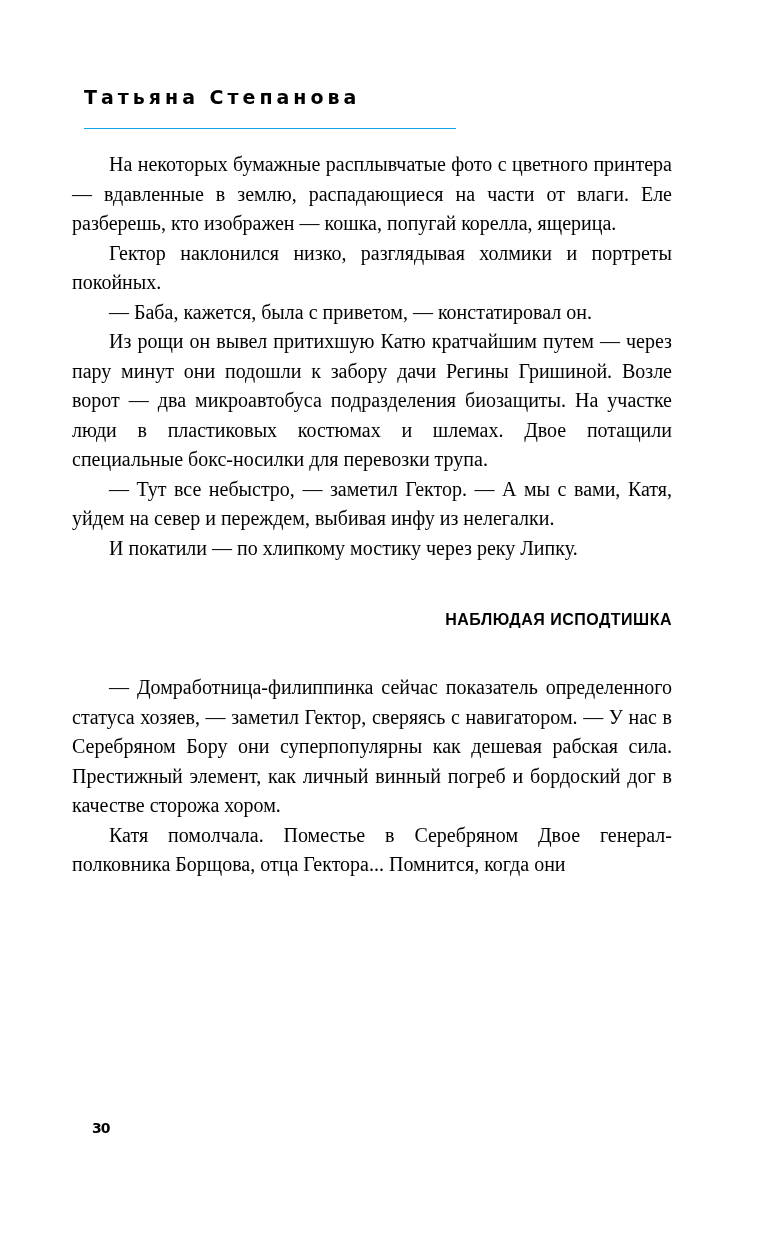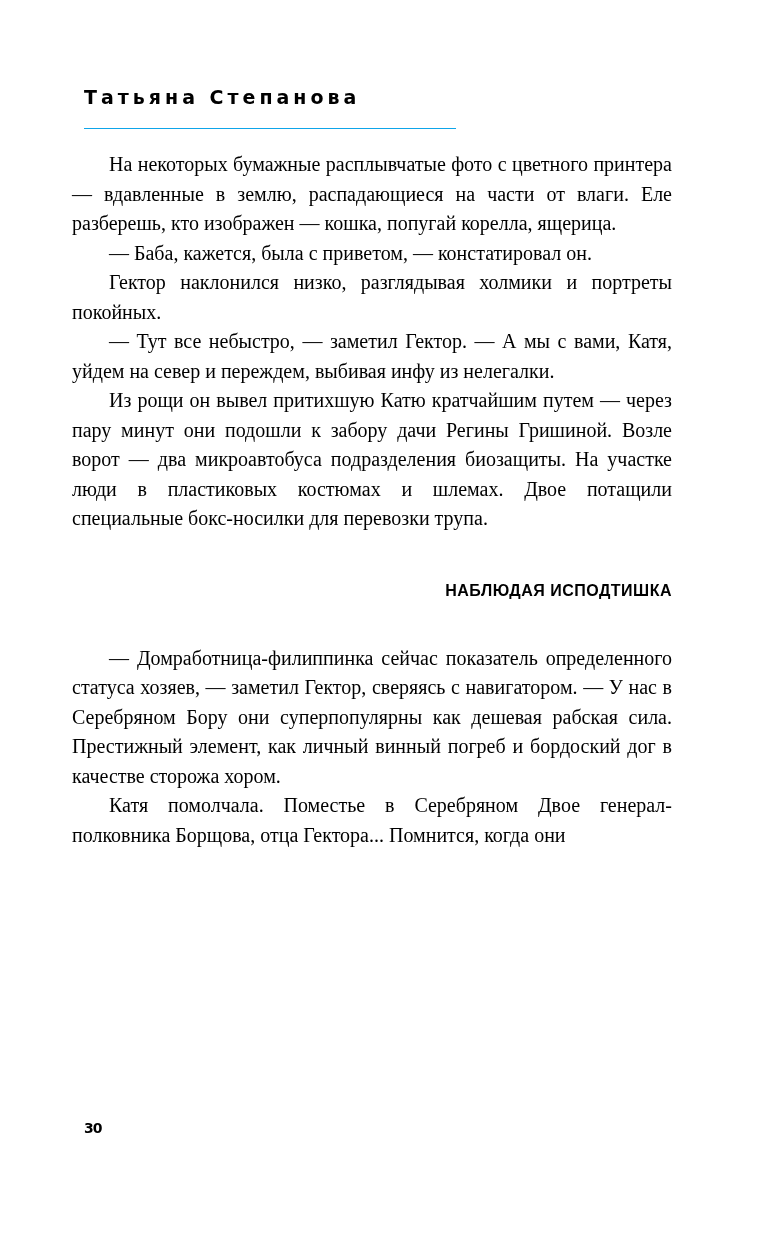--- a/index.html
+++ b/index.html
@@ -60,43 +60,44 @@
   }
   .chapter-title {
     font-family: "Liberation Sans", sans-serif;
     font-weight: bold;
     font-size: 16px;
     line-height: 26px;
     letter-spacing: 0.5px;
   }
   .page-number {
     position: absolute;
-    left: 84px;
+    left: 92px;
     top: 1120px;
     font-family: "DejaVu Sans", sans-serif;
     font-weight: bold;
     font-size: 14px;
     letter-spacing: -1px;
   }
 </style>
 </head>
 <body>
 
 <div class="page">
 
   <div class="running-header">
     <div class="author-name">Татьяна Степанова</div>
   </div>
 
   <div class="body-text">
     <p>На некоторых бумажные расплывчатые фото с цветного принтера — вдавленные в землю, распадающиеся на части от влаги. Еле разберешь, кто изображен — кошка, попугай корелла, ящерица.</p>
+    <p>Гектор наклонился низко, разглядывая холмики и портреты покойных.</p>
     <p>— Баба, кажется, была с приветом, — констатировал он.</p>
-    <p>Гектор наклонился низко, разглядывая холмики и портреты покойных.</p>
+    <p>Из рощи он вывел притихшую Катю кратчайшим путем — через пару минут они подошли к забору дачи Регины Гришиной. Возле ворот — два микроавтобуса подразделения биозащиты. На участке люди в пластиковых костюмах и шлемах. Двое потащили специальные бокс-носилки для перевозки трупа.</p>
     <p>— Тут все небыстро, — заметил Гектор. — А мы с вами, Катя, уйдем на север и переждем, выбивая инфу из нелегалки.</p>
-    <p>Из рощи он вывел притихшую Катю кратчайшим путем — через пару минут они подошли к забору дачи Регины Гришиной. Возле ворот — два микроавтобуса подразделения биозащиты. На участке люди в пластиковых костюмах и шлемах. Двое потащили специальные бокс-носилки для перевозки трупа.</p>
+    <p>И покатили — по хлипкому мостику через реку Липку.</p>
 
     <div class="chapter-heading">
       <div class="chapter-title">НАБЛЮДАЯ ИСПОДТИШКА</div>
     </div>
 
     <p>— Домработница-филиппинка сейчас показатель определенного статуса хозяев, — заметил Гектор, сверяясь с навигатором. — У нас в Серебряном Бору они суперпопулярны как дешевая рабская сила. Престижный элемент, как личный винный погреб и бордоский дог в качестве сторожа хором.</p>
     <p>Катя помолчала. Поместье в Серебряном Двое генерал-полковника Борщова, отца Гектора... Помнится, когда они</p>
   </div>
 
   <div class="page-number">30</div>

